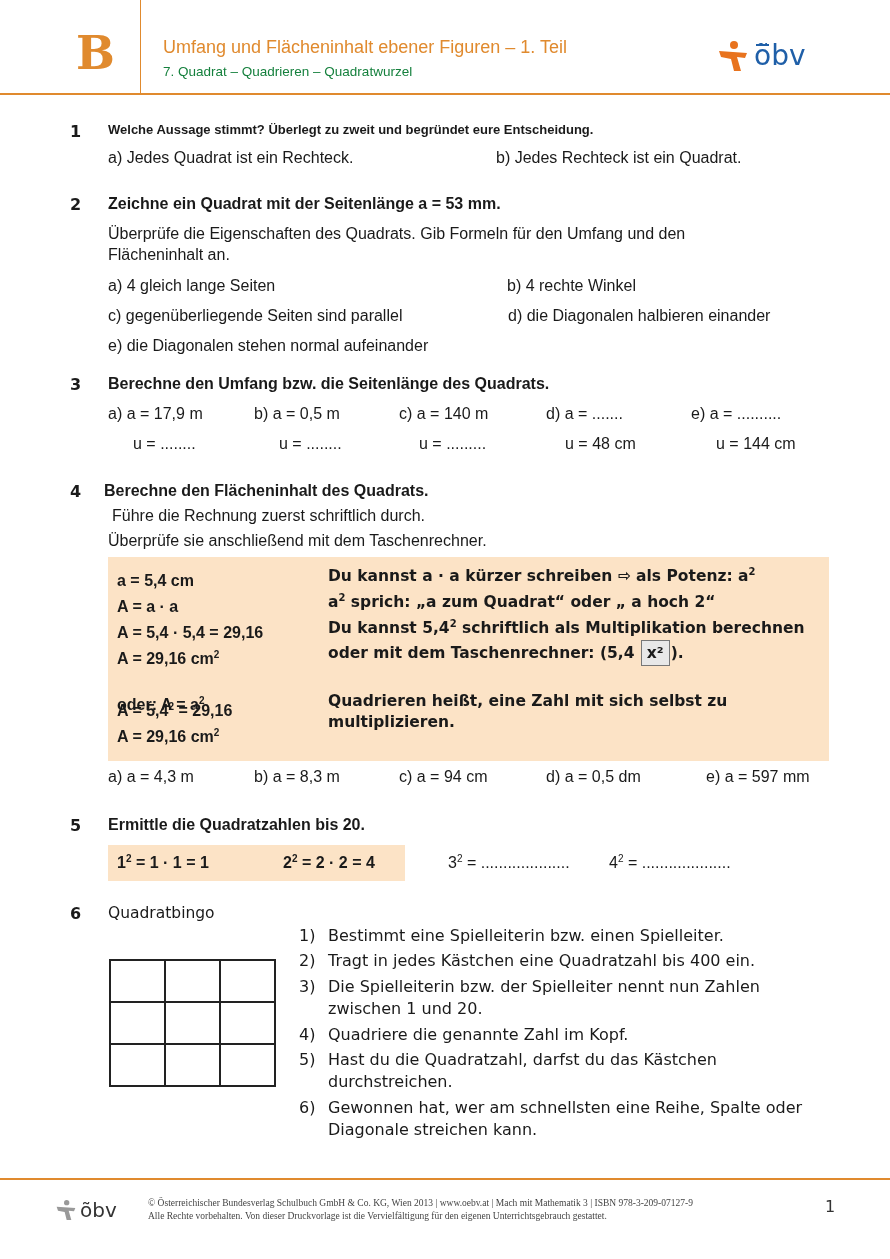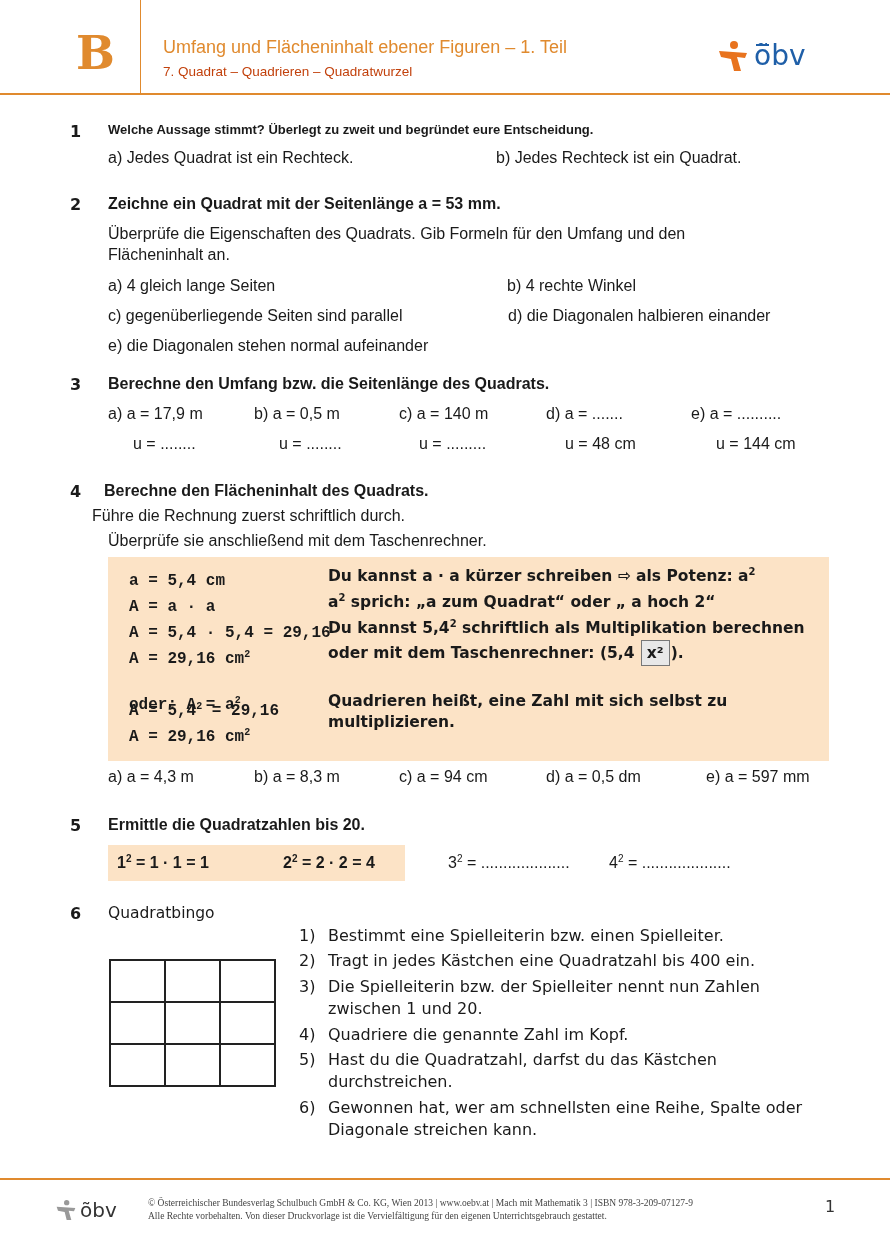--- a/index.html
+++ b/index.html
@@ -4,33 +4,33 @@
 <style>
   * { margin: 0; padding: 0; box-sizing: border-box; }
   html, body { width: 890px; height: 1259px; background: #ffffff; overflow: hidden; }
   body { position: relative; font-family: "DejaVu Sans", sans-serif; color: #1a1a1a; }
 
   
   .hdr-vline { position: absolute; left: 140px; top: 0; width: 1px; height: 94px; background: #e08a2e; }
   .hdr-hline { position: absolute; left: 0; top: 93px; width: 890px; height: 2px; background: #e08a2e; }
   .hdr-letter { position: absolute; left: 76px; top: 30px; font-family: "DejaVu Serif", serif; font-weight: bold; font-size: 46px; color: #e08a2e; line-height: 1; }
   .hdr-title { position: absolute; left: 163px; top: 37px; font-family: "Liberation Sans", sans-serif; font-size: 18px; color: #e08a2e; }
-  .hdr-sub { position: absolute; left: 163px; top: 64px; font-family: "Liberation Sans", sans-serif; font-size: 13.5px; color: #c2410c; }
+  .hdr-sub { position: absolute; left: 163px; top: 64px; font-family: "Liberation Sans", sans-serif; font-size: 13.5px; color: #15803d; }
   .logo { position: absolute; left: 718px; top: 40px; display: flex; align-items: center; }
   .logo-text { font-family: "DejaVu Sans", sans-serif; font-size: 28px; color: #1f5fa8; margin-left: 6px; line-height: 1; position: relative; }
   .logo-text::before { content: ""; position: absolute; left: 2px; top: 2px; width: 13px; height: 2px; background: #1f5fa8; }
 
   
   .num { position: absolute; left: 70px; font-weight: bold; font-size: 16px; }
   .t { position: absolute; font-size: 16px; white-space: nowrap; font-family: "Liberation Sans", sans-serif; }
   .b { font-weight: bold; }
   .sup { font-size: 10px; vertical-align: super; line-height: 0; }
 
   .infobox { position: absolute; left: 108px; top: 557px; width: 721px; height: 204px; background: #fce3c6; }
-  .info-l { position: absolute; left: 117px; font-weight: bold; font-size: 16px; font-family: Liberation Mono, monospace; white-space: nowrap; margin-left: 12px; }
+  .info-l { position: absolute; left: 117px; font-weight: bold; font-size: 16px; font-family: Liberation Sans, sans-serif; white-space: nowrap; }
   .info-r { position: absolute; left: 328px; font-weight: bold; font-size: 15.5px; font-family: "DejaVu Sans", sans-serif; white-space: nowrap; }
   .xkey { display: inline-block; border: 1px solid #777; background: #e8e8e8; padding: 0 5px; height: 26px; line-height: 24px; vertical-align: middle; margin: 0 1px; }
 
   .box5 { position: absolute; left: 108px; top: 845px; width: 297px; height: 36px; background: #fce3c6; }
 
   .bingo { position: absolute; left: 109px; top: 959px; border-collapse: collapse; }
   .bingo td { width: 55px; height: 42px; border: 2px solid #222; }
 
   .rule { position: absolute; font-family: "DejaVu Sans", sans-serif; font-size: 16px; white-space: nowrap; }
   .rnum { position: absolute; left: 299px; font-family: "DejaVu Sans", sans-serif; font-size: 16px; }
@@ -81,21 +81,21 @@
 <div class="t" style="left:546px; top:405px">d) a = .......</div>
 <div class="t" style="left:691px; top:405px">e)  a = ..........</div>
 <div class="t" style="left:133px; top:435px">u = ........</div>
 <div class="t" style="left:279px; top:435px">u = ........</div>
 <div class="t" style="left:419px; top:435px">u = .........</div>
 <div class="t" style="left:565px; top:435px">u = 48 cm</div>
 <div class="t" style="left:716px; top:435px">u = 144 cm</div>
 
 <div class="num" style="top:482px">4</div>
 <div class="t b" style="left:104px; top:482px">Berechne den Flächeninhalt des Quadrats.</div>
-<div class="t" style="left:92px; top:507px">Führe die Rechnung zuerst schriftlich durch.</div>
+<div class="t" style="left:112px; top:507px">Führe die Rechnung zuerst schriftlich durch.</div>
 <div class="t" style="left:108px; top:532px">Überprüfe sie anschließend mit dem Taschenrechner.</div>
 
 <div class="infobox"></div>
 <div class="info-l" style="top:572px">a = 5,4 cm</div>
 <div class="info-l" style="top:598px">A = a · a</div>
 <div class="info-l" style="top:624px">A = 5,4 · 5,4 = 29,16</div>
 <div class="info-l" style="top:650px"><span>A = 29,16 cm</span><span class="sup">2</span></div>
 <div class="info-l" style="top:696px"><span>oder:  A = a</span><span class="sup">2</span></div>
 <div class="info-l" style="top:702px"><span>A = 5,4</span><span class="sup">2</span><span> = 29,16</span></div>
 <div class="info-l" style="top:728px"><span>A = 29,16 cm</span><span class="sup">2</span></div>

